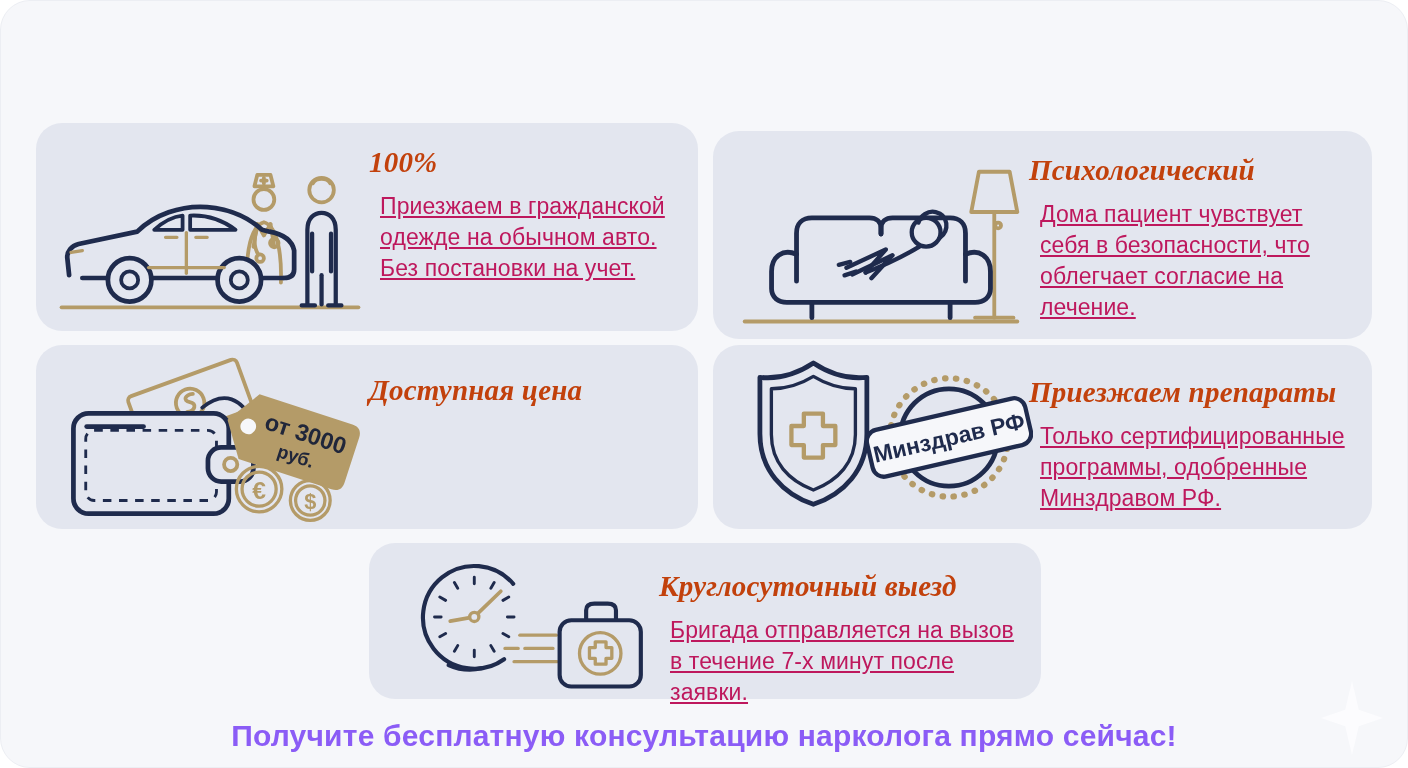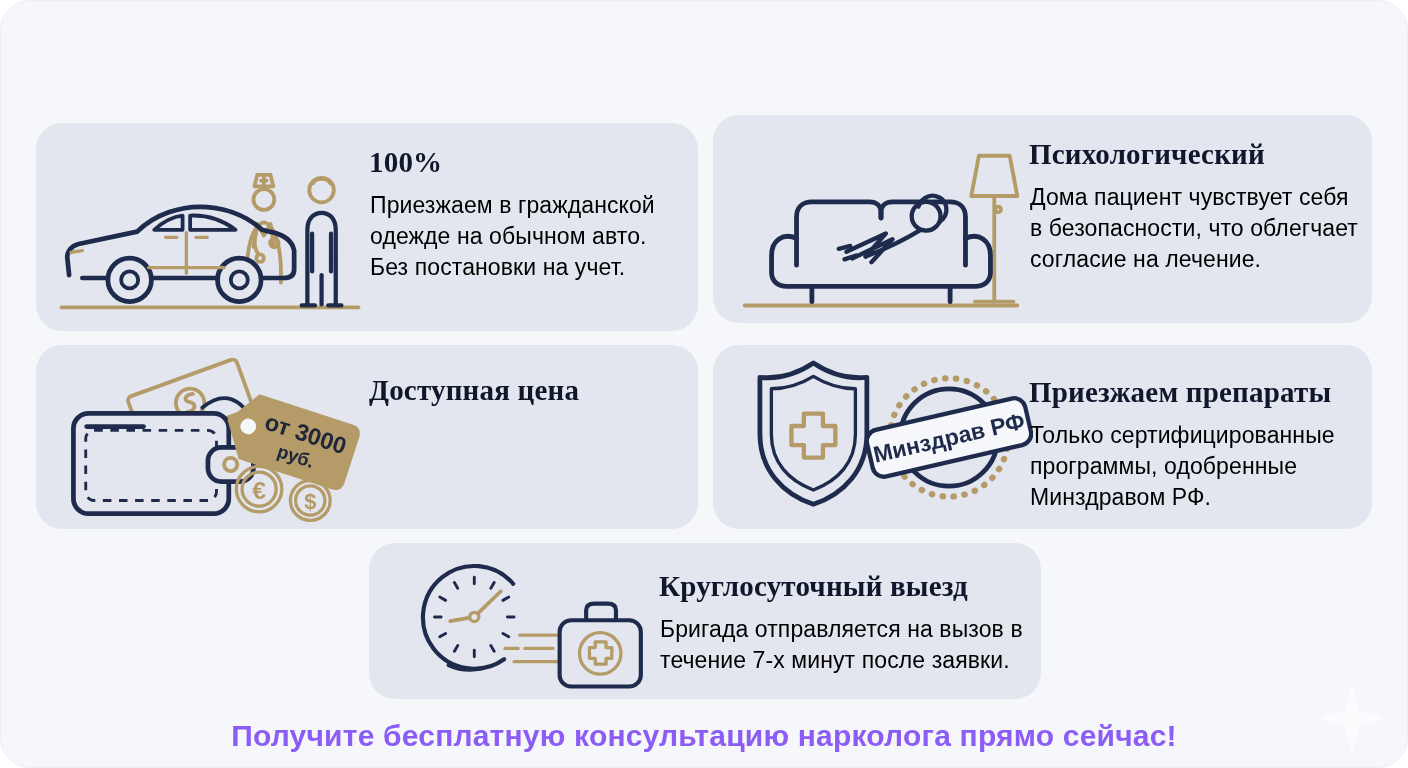--- a/index.html
+++ b/index.html
@@ -12,44 +12,44 @@
   .main-title{
     position:absolute;top:34px;left:0;width:100%;margin:0;
     text-align:center;
     font-family:"Liberation Serif",serif;font-weight:600;
     font-size:46px;letter-spacing:2px;color:#17233f;
   }
   .card{
     position:absolute;background:#e3e6ef;border-radius:26px;
   }
   .card1{left:35px;top:122px;width:662px;height:208px;}
-  .card2{left:712px;top:114px;width:659px;height:208px;}
+  .card2{left:712px;top:130px;width:659px;height:208px;}
   .card3{left:35px;top:344px;width:662px;height:184px;}
   .card4{left:712px;top:344px;width:659px;height:184px;}
   .card5{left:368px;top:542px;width:672px;height:156px;}
   .icon{position:absolute;}
   .icon-car{left:18px;top:8px;width:312px;height:190px;}
   .icon-sofa{left:22px;top:10px;width:292px;height:192px;}
   .icon-wallet{left:12px;top:2px;width:318px;height:180px;}
   .icon-shield{left:24px;top:8px;width:296px;height:168px;}
   .icon-clock{left:26px;top:6px;width:258px;height:145px;}
   .card-text{position:absolute;}
   .t1{left:333px;top:22px;width:310px;}
   .t2{left:316px;top:22px;width:336px;}
   .t3{left:333px;top:28px;width:312px;}
   .t4{left:316px;top:30px;width:336px;}
   .t5{left:290px;top:26px;width:376px;}
   .card-title{
     margin:0 0 10px 0;
     font-family:"Liberation Serif",serif;font-weight:700;
-    font-size:29px;line-height:1.22;color:#0f172a;letter-spacing:.2px;
+    font-size:29px;line-height:1.22;color:#c2410c;letter-spacing:.2px;font-style:italic;
   }
   .card-title span{display:block;}
   .card-body{
-    margin:1px;font-size:23px;line-height:1.34;color:#000000;letter-spacing:.1px;
+    margin:11px;font-size:23px;line-height:1.34;color:#be185d;letter-spacing:.1px;text-decoration:underline;
   }
   .cta{
     position:absolute;left:0;bottom:14px;width:100%;margin:0;
     text-align:center;font-size:30px;font-weight:600;color:#8b5cf6;letter-spacing:.2px;
   }
   .sparkle{
     position:absolute;right:24px;bottom:12px;width:62px;height:74px;
     background:#fcfcfe;
     clip-path:polygon(50% 0%,61% 39%,100% 50%,61% 61%,50% 100%,39% 61%,0% 50%,39% 39%);
   }

